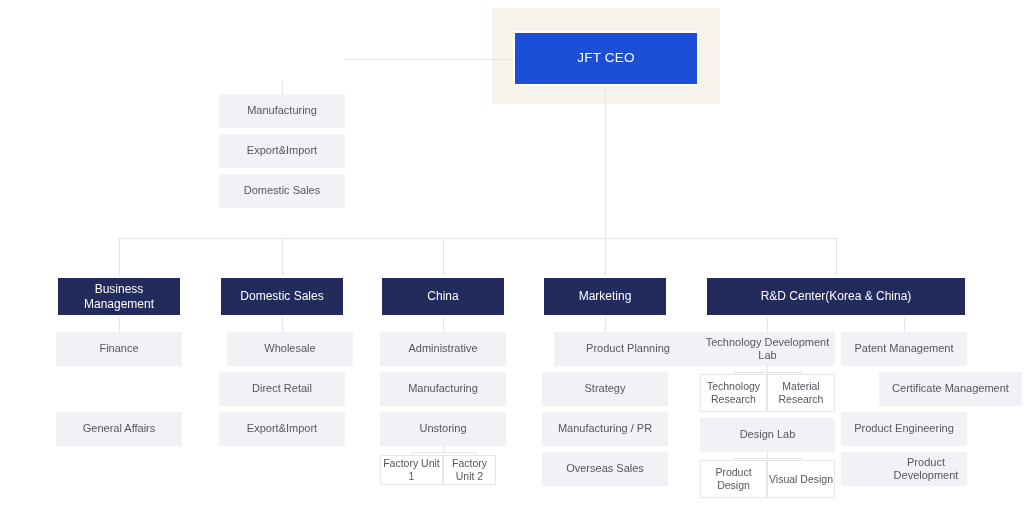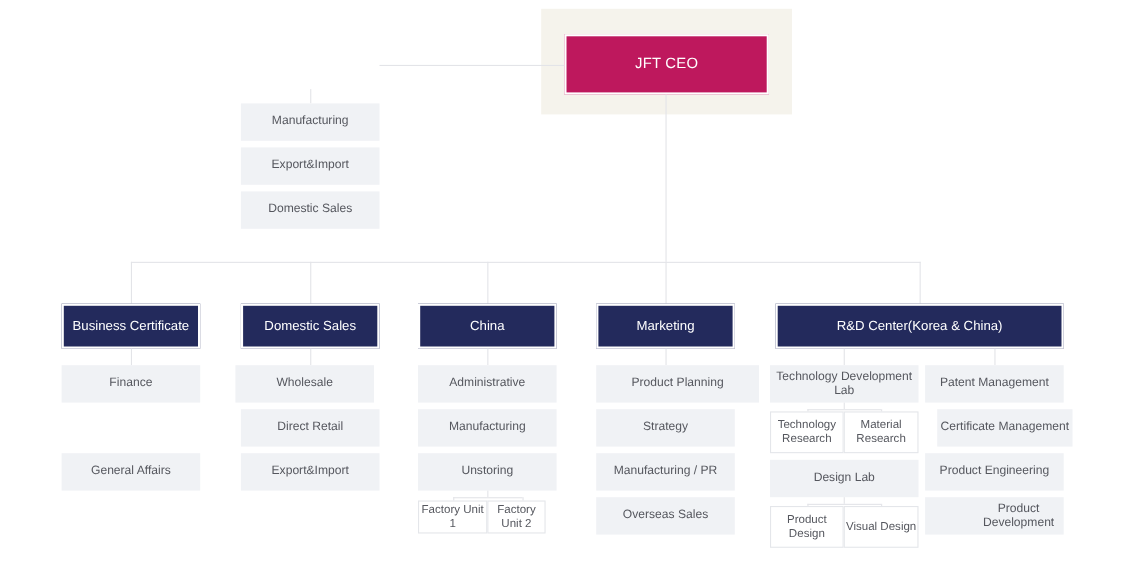--- a/index.html
+++ b/index.html
@@ -35,21 +35,21 @@
     position: absolute;
     box-sizing: border-box;
     display: flex;
     align-items: center;
     justify-content: center;
     text-align: center;
     line-height: 1.22;
   }
 
   .node-root {
-    background: #be185d;
+    background: #1d4ed8;
     border: 2px solid #ffffff;
     color: #ffffff;
     font-size: 13.5px;
     letter-spacing: .2px;
   }
   .root-frame {
     position: absolute;
     background: #f5f3ec;
   }
 
@@ -101,35 +101,35 @@
 
   <div class="line-h" style="left:119px; top:238px; width:718px;"></div>
 
   <div class="line-v" style="left:119px; top:238px; height:38px;"></div>
   <div class="line-v" style="left:282px; top:238px; height:38px;"></div>
   <div class="line-v" style="left:443px; top:238px; height:38px;"></div>
   <div class="line-v" style="left:605px; top:238px; height:38px;"></div>
   <div class="line-v" style="left:836px; top:238px; height:38px;"></div>
 
   <div class="node node-primary" style="left:56px; top:276px; width:126px; height:41px;">
-    <span>Business Certificate</span>
+    <span>Business Management</span>
   </div>
   <div class="line-v" style="left:119px; top:317px; height:15px;"></div>
   <div class="node node-sub" style="left:56px; top:332px; width:126px; height:34px;">
     <span>Finance</span>
   </div>
   <div class="node node-sub" style="left:56px; top:412px; width:126px; height:34px;">
     <span>General Affairs</span>
   </div>
 
   <div class="node node-primary" style="left:219px; top:276px; width:126px; height:41px;">
     <span>Domestic Sales</span>
   </div>
   <div class="line-v" style="left:282px; top:317px; height:15px;"></div>
-  <div class="node node-sub" style="left:214px; top:332px; width:126px; height:34px;">
+  <div class="node node-sub" style="left:227px; top:332px; width:126px; height:34px;">
     <span>Wholesale</span>
   </div>
   <div class="node node-sub" style="left:219px; top:372px; width:126px; height:34px;">
     <span>Direct Retail</span>
   </div>
   <div class="node node-sub" style="left:219px; top:412px; width:126px; height:34px;">
     <span>Export&amp;Import</span>
   </div>
 
   <div class="node node-primary" style="left:380px; top:276px; width:126px; height:41px;">
@@ -154,21 +154,21 @@
     <span>Factory Unit 1</span>
   </div>
   <div class="node node-leaf" style="left:443px; top:455px; width:53px; height:30px;">
     <span>Factory Unit 2</span>
   </div>
 
   <div class="node node-primary" style="left:542px; top:276px; width:126px; height:41px;">
     <span>Marketing</span>
   </div>
   <div class="line-v" style="left:605px; top:317px; height:15px;"></div>
-  <div class="node node-sub" style="left:542px; top:332px; width:148px; height:34px;">
+  <div class="node node-sub" style="left:554px; top:332px; width:148px; height:34px;">
     <span>Product Planning</span>
   </div>
   <div class="node node-sub" style="left:542px; top:372px; width:126px; height:34px;">
     <span>Strategy</span>
   </div>
   <div class="node node-sub" style="left:542px; top:412px; width:126px; height:34px;">
     <span>Manufacturing / PR</span>
   </div>
   <div class="node node-sub" style="left:542px; top:452px; width:126px; height:34px;">
     <span>Overseas Sales</span>
@@ -204,21 +204,21 @@
   <div class="node node-leaf" style="left:700px; top:460px; width:67px; height:38px;">
     <span>Product Design</span>
   </div>
   <div class="node node-leaf" style="left:767px; top:460px; width:68px; height:38px;">
     <span>Visual Design</span>
   </div>
 
   <div class="node node-sub" style="left:841px; top:332px; width:126px; height:34px;">
     <span>Patent Management</span>
   </div>
-  <div class="node node-sub" style="left:852px; top:372px; width:123px; height:34px;">
+  <div class="node node-sub" style="left:879px; top:372px; width:143px; height:34px;">
     <span>Certificate Management</span>
   </div>
   <div class="node node-sub" style="left:841px; top:412px; width:126px; height:34px;">
     <span>Product Engineering</span>
   </div>
   <div class="node node-sub" style="left:841px; top:452px; width:126px; height:34px;padding-left:44px;">
     <span>Product Development</span>
   </div>
 
 </div>

